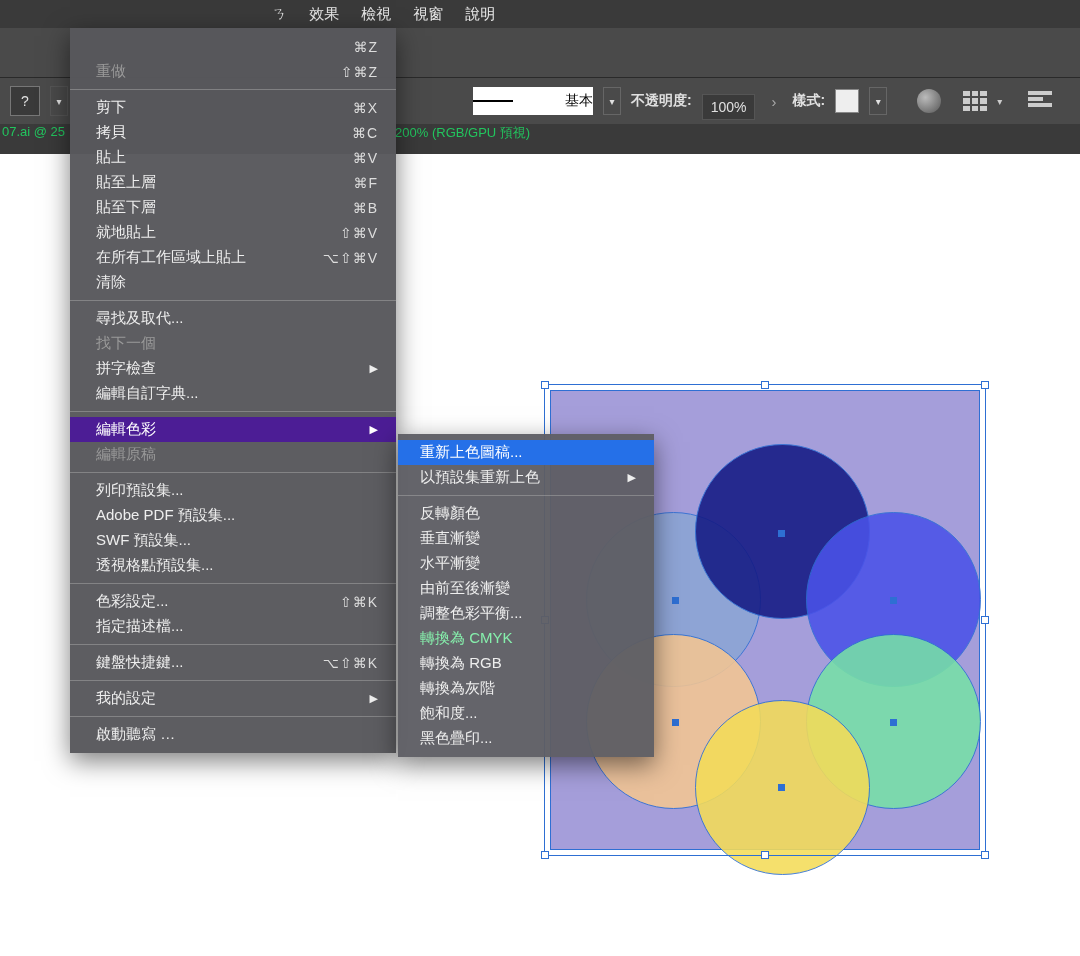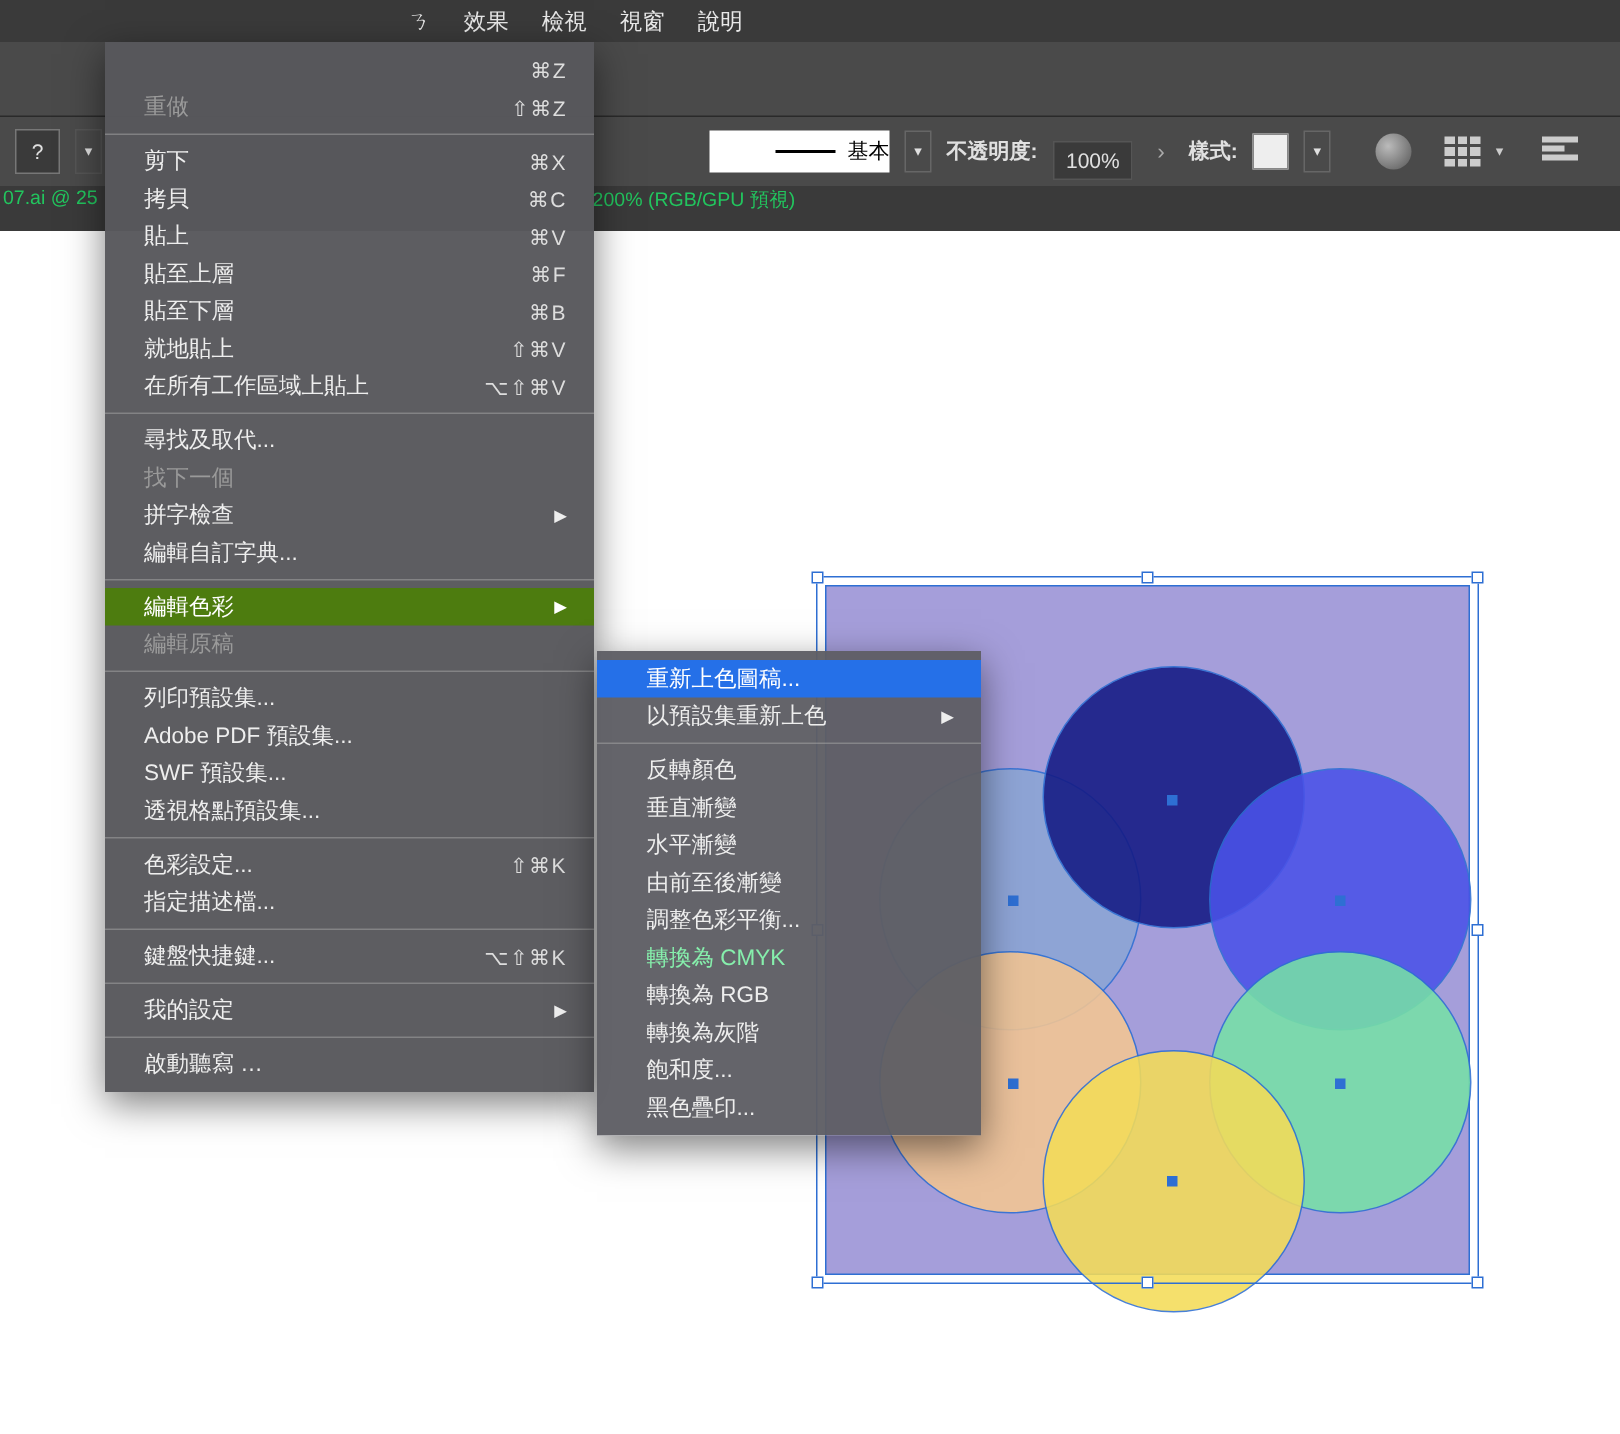--- a/index.html
+++ b/index.html
@@ -6,21 +6,21 @@
 body { background: #fff; width: 1080px; height: 956px; overflow: hidden; position: relative; }
 
 .menubar { position: absolute; top: 0; left: 0; right: 0; height: 28px; background: #3a3a3a; display: flex; align-items: center; padding-left: 70px; gap: 22px; color: #e8e8e8; font-size: 15px; }
 .menubar-item { cursor: pointer; }
 .menubar-highlight { position: absolute; left: 70px; top: 0; width: 60px; height: 28px; background: #2196f3; z-index: -1; }
 
 .toolbar1 { position: absolute; top: 28px; left: 0; right: 0; height: 50px; background: #4a4a4a; border-bottom: 1px solid #2a2a2a; }
 .toolbar2 { position: absolute; top: 78px; left: 0; right: 0; height: 46px; background: #4a4a4a; display: flex; align-items: center; gap: 10px; padding-left: 4px; color: #e0e0e0; font-size: 14px; }
 .toolbar2 .help-box { width: 30px; height: 30px; border: 1px solid #777; background: #3a3a3a; display: flex; align-items: center; justify-content: center; margin-left: 6px; }
 .toolbar2 .drop { width: 18px; height: 30px; border: 1px solid #555; display: flex; align-items: center; justify-content: center; font-size: 10px; }
-.toolbar2 .stroke-box { width: 120px; height: 28px; background: #fff; color: #000; display: flex; align-items: center; justify-content: flex-end; font-size: 14px; margin-left: 395px; }
+.toolbar2 .stroke-box { width: 120px; height: 28px; background: #fff; color: #000; display: flex; align-items: center; justify-content: space-between; font-size: 14px; margin-left: 395px; }
 .toolbar2 .stroke-drop { width:18px;height:28px;border:1px solid #666;display:flex;align-items:center;justify-content:center;font-size:10px;}
 .toolbar2 .label { font-size: 14px; font-weight: bold; }
 .toolbar2 .opacity-val { background: #3a3a3a; border: 1px solid #555; padding: 4px 8px; font-size: 14px; margin-top: 12px; }
 .toolbar2 .chev { font-size: 15px; color:#aaa; padding:0 6px;}
 .toolbar2 .style-swatch { width: 24px; height: 24px; background: #eee; border: 1px solid #888; }
 .toolbar2 .icon-round { width:24px;height:24px;border-radius:50%;background:radial-gradient(circle at 35% 35%, #bbb, #555); margin-left: 20px;}
 .toolbar2 .icon-grid { width:24px;height:20px; display:grid; grid-template-columns:repeat(3,1fr); grid-template-rows:repeat(3,1fr); gap:2px; margin-left: 12px;}
 .toolbar2 .icon-grid span{ background:#ccc; }
 .toolbar2 .icon-align { width:24px;height:20px; margin-left:16px; display:flex; flex-direction:column; gap:2px;}
 .toolbar2 .icon-align span{height:4px;background:#ccc;}
@@ -28,27 +28,27 @@
 
 .tabbar { position: absolute; top: 124px; left: 0; right: 0; height: 30px; background: #3a3a3a; color: #22c55e; font-size: 13px; display: flex; align-items: flex-start; padding-left: 0; }
 .tabbar .tabtext { padding-left: 2px; }
 .tabbar .tabtext2 { margin-left: 330px; }
 
 .canvas { position: absolute; top: 154px; left: 0; right: 0; bottom: 0; background: #fff; }
 
 .dropdown { position: absolute; top: 28px; left: 70px; width: 326px; background: rgba(88,88,92,0.97); box-shadow: 0 8px 24px rgba(0,0,0,0.5); color: #eee; font-size: 15px; padding: 6px 0; }
 .dropdown .row { display: flex; justify-content: space-between; align-items: center; padding: 3px 18px 3px 26px; height: 25px; cursor: pointer; }
 .dropdown .row.disabled { color: #9a9a9a; cursor: default; }
-.dropdown .row.highlight { background: #4d7c0f; color: #fff; }
+.dropdown .row.highlight { background: #4c1d95; color: #fff; }
 .dropdown .sep { height: 1px; background: rgba(170,170,170,0.5); margin: 5px 0; }
 .dropdown .shortcut { color: #ddd; font-size: 14px; letter-spacing: 1px; }
 .dropdown .arrow { font-size: 11px; }
 
 .submenu { position: absolute; top: 434px; left: 398px; width: 256px; background: rgba(94,94,100,0.96); box-shadow: 0 8px 24px rgba(0,0,0,0.5); color: #eee; font-size: 15px; padding: 6px 0; }
-.submenu .row { display: flex; justify-content: space-between; align-items: center; padding: 3px 18px 3px 33px; height: 25px; cursor: pointer; }
+.submenu .row { display: flex; justify-content: space-between; align-items: center; padding: 3px 18px 3px 22px; height: 25px; cursor: pointer; }
 .submenu .row.highlight { background: #2570e8; color: #fff; }
 .submenu .row.disabled { color: #86efac; cursor: default; }
 .submenu .sep { height: 1px; background: rgba(170,170,170,0.5); margin: 5px 0; }
 .submenu .arrow { font-size: 11px; }
 
 .artwork { position: absolute; left: 550px; top: 390px; width: 430px; height: 460px; }
 .bgsquare { position: absolute; left: 0; top: 0; width: 430px; height: 460px; background: #a59eda; border: 1px solid #2e6fd3; }
 .circle { position: absolute; width: 175px; height: 175px; border-radius: 50%; border: 1px solid #2e6fd3; opacity: 0.88; }
 .c1 { left: 145px; top: 54px; background: #141a84; } 
 .c2 { left: 256px; top: 122px; background: #4a52e8; } 
@@ -177,20 +177,24 @@
       <span class="shortcut">⌘B</span>
     </div>
   <div class="row">
       <span>就地貼上</span>
       <span class="shortcut">⇧⌘V</span>
     </div>
   <div class="row">
       <span>在所有工作區域上貼上</span>
       <span class="shortcut">⌥⇧⌘V</span>
     </div>
+  <div class="row">
+      <span>清除</span>
+      <span class="shortcut"></span>
+    </div>
   <div class="sep"></div>
   <div class="row">
       <span>尋找及取代...</span>
     </div>
   <div class="row disabled">
       <span>找下一個</span>
     </div>
   <div class="row">
       <span>拼字檢查</span>
       <span class="arrow">▶</span>

